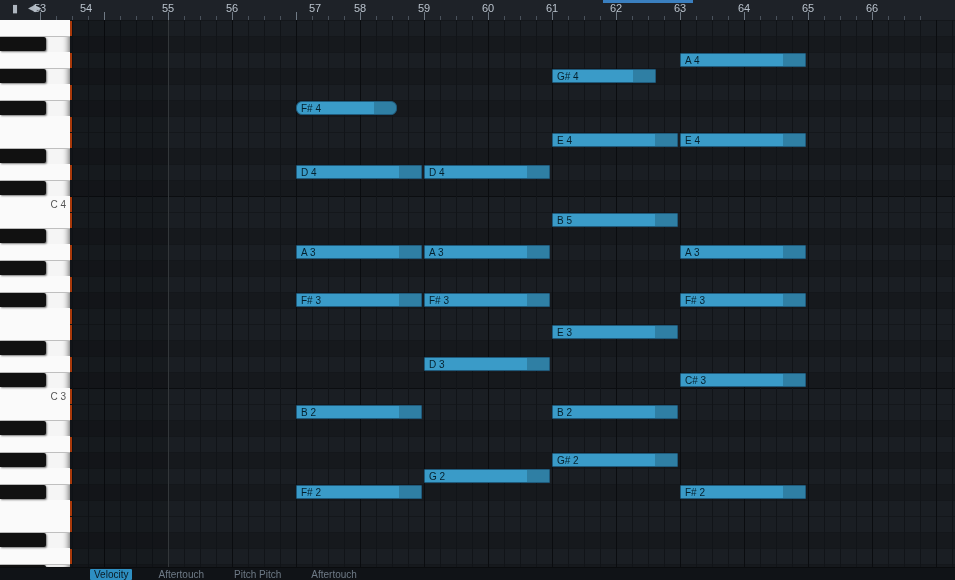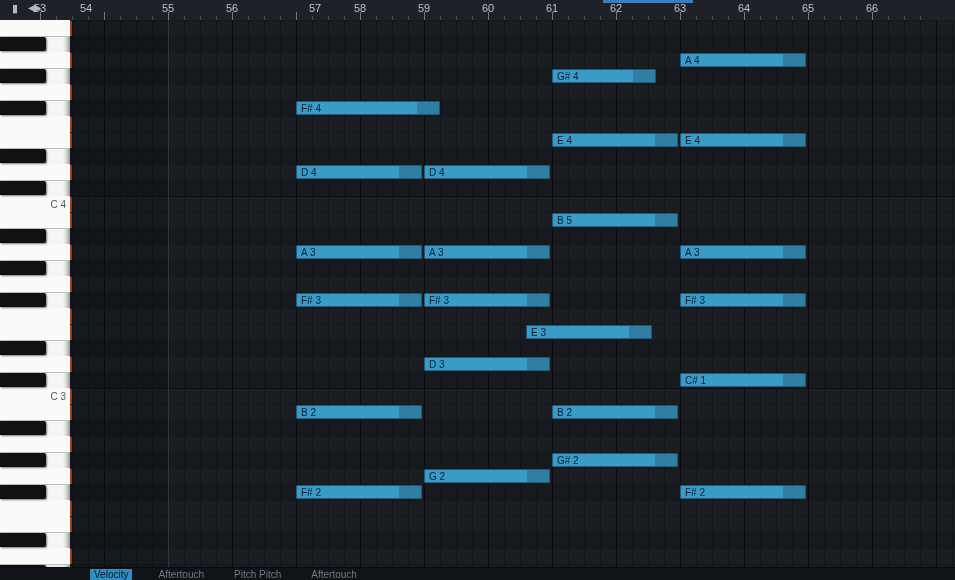--- a/index.html
+++ b/index.html
@@ -316,21 +316,21 @@
     <div class="col-line" style="left: 770px;"></div>
     <div class="col-line" style="left: 786px;"></div>
     <div class="col-line bar" style="left: 802px;"></div>
     <div class="col-line" style="left: 818px;"></div>
     <div class="col-line" style="left: 834px;"></div>
     <div class="col-line" style="left: 850px;"></div>
     <div class="col-line bar" style="left: 866px;"></div>
     <div class="col-line" style="left: 882px;"></div>
     <div class="shade-region" style="left: 0px; width: 98px;"></div>
     <div class="playhead" style="left: 98px;"></div>
-    <div class="note" style="left: 226px; width: 144px; top: 81px;">
+    <div class="note" style="left: 226px; width: 101px; top: 81px; border-radius: 6px;">
       <span>F# 4</span>
       <div class="vel"></div>
     </div>
     <div class="note" style="left: 226px; width: 126px; top: 145px;">
       <span>D 4</span>
       <div class="vel"></div>
     </div>
     <div class="note" style="left: 226px; width: 126px; top: 225px;">
       <span>A 3</span>
       <div class="vel"></div>
@@ -372,21 +372,21 @@
       <div class="vel"></div>
     </div>
     <div class="note" style="left: 482px; width: 126px; top: 113px;">
       <span>E 4</span>
       <div class="vel"></div>
     </div>
     <div class="note" style="left: 482px; width: 126px; top: 193px;">
       <span>B 5</span>
       <div class="vel"></div>
     </div>
-    <div class="note" style="left: 456px; width: 126px; top: 305px;">
+    <div class="note" style="left: 482px; width: 126px; top: 305px;">
       <span>E 3</span>
       <div class="vel"></div>
     </div>
     <div class="note" style="left: 482px; width: 126px; top: 385px;">
       <span>B 2</span>
       <div class="vel"></div>
     </div>
     <div class="note" style="left: 482px; width: 126px; top: 433px;">
       <span>G# 2</span>
       <div class="vel"></div>
@@ -401,21 +401,21 @@
     </div>
     <div class="note" style="left: 610px; width: 126px; top: 225px;">
       <span>A 3</span>
       <div class="vel"></div>
     </div>
     <div class="note" style="left: 610px; width: 126px; top: 273px;">
       <span>F# 3</span>
       <div class="vel"></div>
     </div>
     <div class="note" style="left: 610px; width: 126px; top: 353px;">
-      <span>C# 1</span>
+      <span>C# 3</span>
       <div class="vel"></div>
     </div>
     <div class="note" style="left: 610px; width: 126px; top: 465px;">
       <span>F# 2</span>
       <div class="vel"></div>
     </div>
   </div>
 
 <div class="bottom" id="bottom">
     <div class="tab active">Velocity</div>

